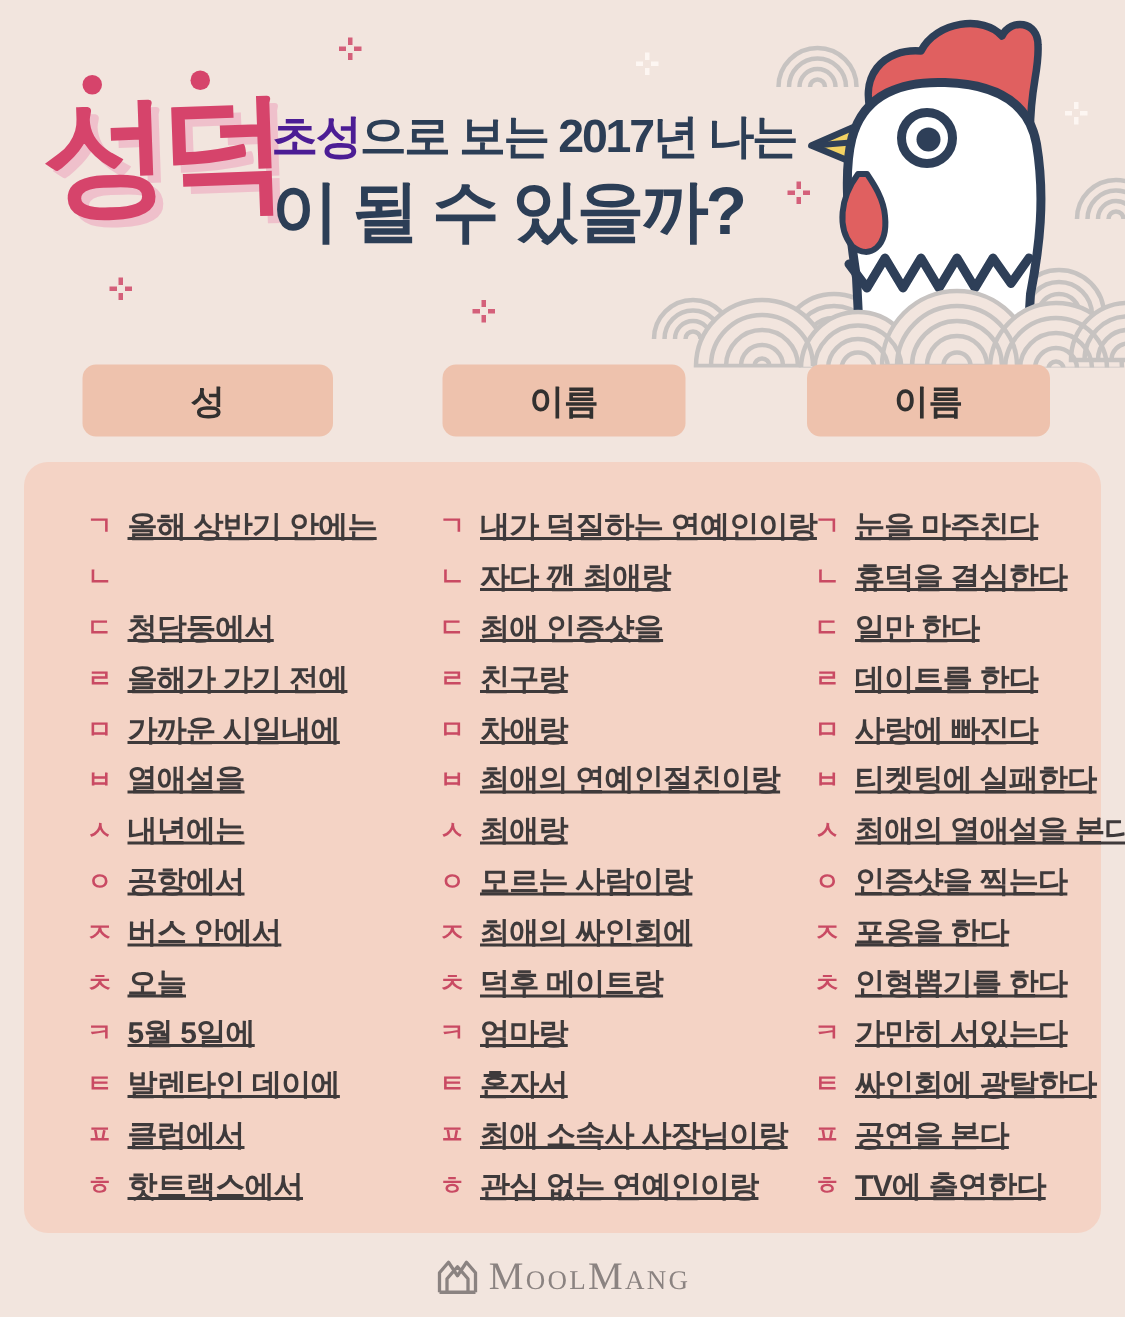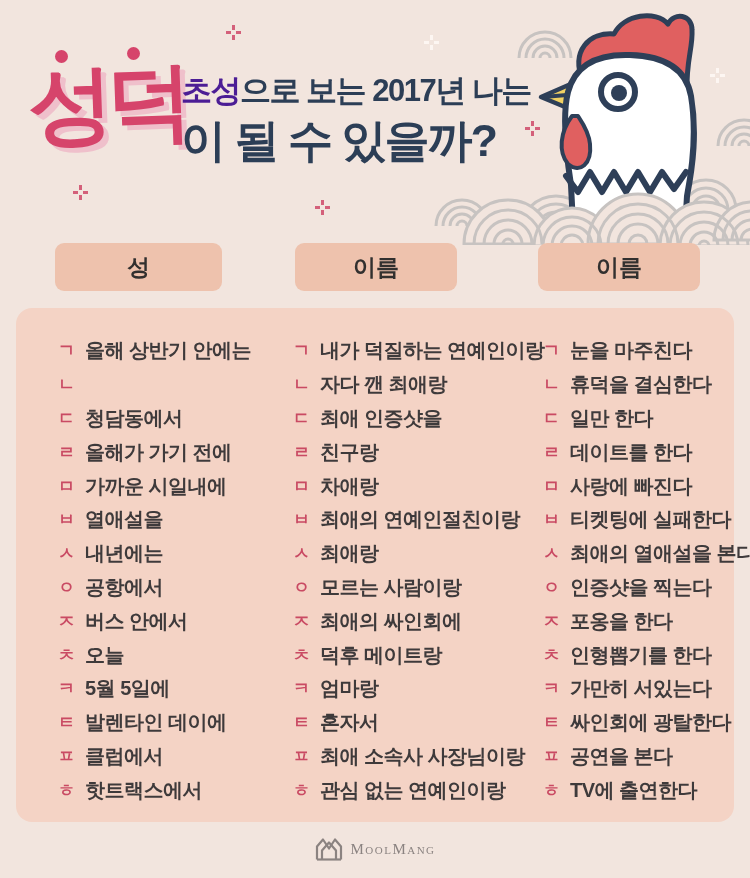--- a/index.html
+++ b/index.html
@@ -38,26 +38,26 @@
   .h3{left:538px;width:162px;}
 
   
   .panel{position:absolute;left:16px;top:308px;width:718px;height:514px;border-radius:16px;background:#f4d3c5;}
   .col{position:absolute;top:334px;}
   .c1{left:58px;width:226px;}
   .c2{left:293px;width:240px;}
   .c3{left:543px;width:195px;}
   .row{display:flex;align-items:center;height:33.8px;white-space:nowrap;}
   .cons{width:27px;flex:0 0 27px;font-size:17px;font-weight:700;color:#c94a63;}
-  .phrase{font-size:20px;font-weight:700;color:#3e3a3b;letter-spacing:-0.5px;}
+  .phrase{font-size:20px;font-weight:700;color:#3e3a3b;letter-spacing:-0.5px;text-decoration:underline;}
 
   
   .footer{position:absolute;left:0;right:0;top:836px;display:flex;align-items:center;justify-content:center;gap:6px;}
   .logo-text{font-family:"Liberation Serif","DejaVu Serif",serif;font-variant:small-caps;
-    font-size:15px;color:#8b8381;letter-spacing:1.5px;}
+    font-size:26px;color:#8b8381;letter-spacing:1.5px;}
 </style>
 </head>
 <body>
 
 <div class="page">
 
   <div class="sparkle sp-pink" style="left:226px;top:25px;"></div>
   <div class="sparkle sp-white" style="left:424px;top:35px;"></div>
   <div class="sparkle sp-white" style="left:710px;top:68px;"></div>
   <div class="sparkle sp-pink" style="left:73px;top:185px;"></div>

